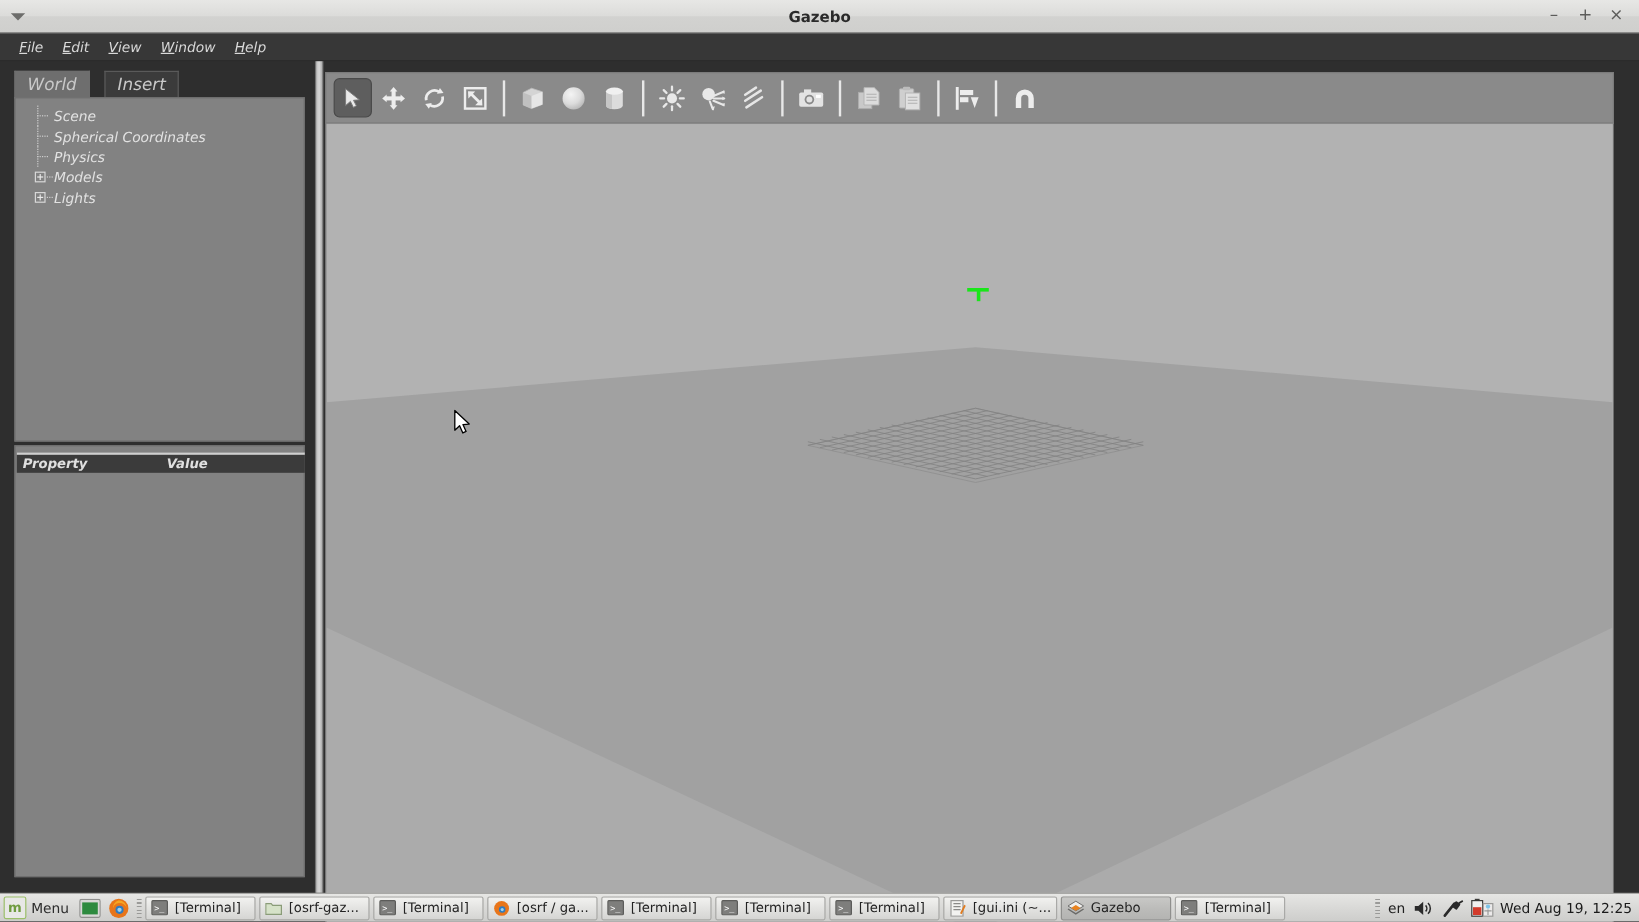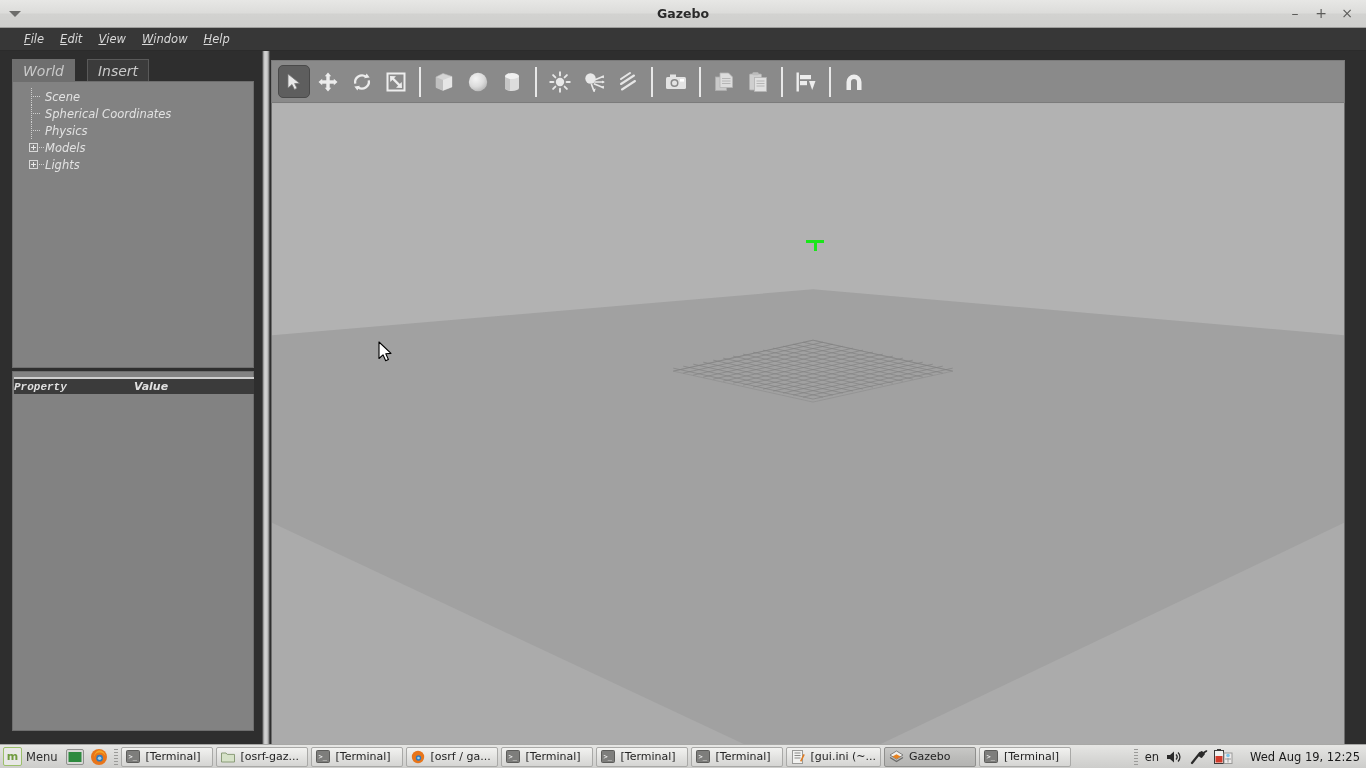--- a/index.html
+++ b/index.html
@@ -46,21 +46,21 @@
     font-family: "DejaVu Sans", sans-serif;
   }
 
   
   .menubar {
     position: absolute; left: 0; top: 28px; width: 1366px; height: 23px;
     background: #373737;
     border-bottom: 1px solid #2b2b2b;
     box-sizing: border-box;
     display: flex; align-items: center;
-    padding-left: 16px;
+    padding-left: 8px;
   }
   .menu-item {
     font-size: 11.5px; color: #d9d9d9;
     font-style: italic;
     padding: 1px 8px 1px 8px;
     cursor: pointer;
     white-space: nowrap;
     font-family: "DejaVu Sans", sans-serif;
   }
   .menu-item u { text-decoration: underline; }
@@ -153,21 +153,21 @@
     position: absolute; left: 1px; top: 5px; width: 240px; height: 17px;
     background: #3b3b3b;
     border-top: 2px solid #cfcfcf;
     box-sizing: border-box;
     display: flex; align-items: center;
   }
   .prop-col {
     font-size: 11px; font-style: italic; font-weight: bold; color: #e0e0e0;
     font-family: "DejaVu Sans", sans-serif;
   }
-  .prop-col.c1 { width: 120px; font-family: Liberation Mono, monospace; }
+  .prop-col.c1 { margin-left: 5px; width: 120px; }
   .prop-col.c2 { }
 
   
   .splitter {
     position: absolute; left: 262px; top: 0; width: 8px; height: 693px;
     background: linear-gradient(to right, #2e2e2e 0%, #c2c2c2 25%, #d6d6d6 50%, #b4b4b4 75%, #2e2e2e 100%);
     cursor: col-resize;
   }
 
   
@@ -283,21 +283,21 @@
     font-family: "DejaVu Sans", sans-serif;
   }
   .tray {
     margin-left: auto; display: flex; align-items: center; padding-right: 6px;
   }
   .tray-text {
     font-size: 11.5px; color: #1f1f1f; margin: 0 4px;
     font-family: "DejaVu Sans", sans-serif;
   }
   .clock {
-    font-size: 11.5px; color: #1a1a1a; margin-left: 15px;
+    font-size: 11.5px; color: #1a1a1a; margin-left: 3px;
     font-family: "DejaVu Sans", sans-serif; white-space: nowrap;
   }
   svg { display: block; }
 </style>
 </head>
 <body>
 
 <div id="app">
 
   <div class="titlebar">

